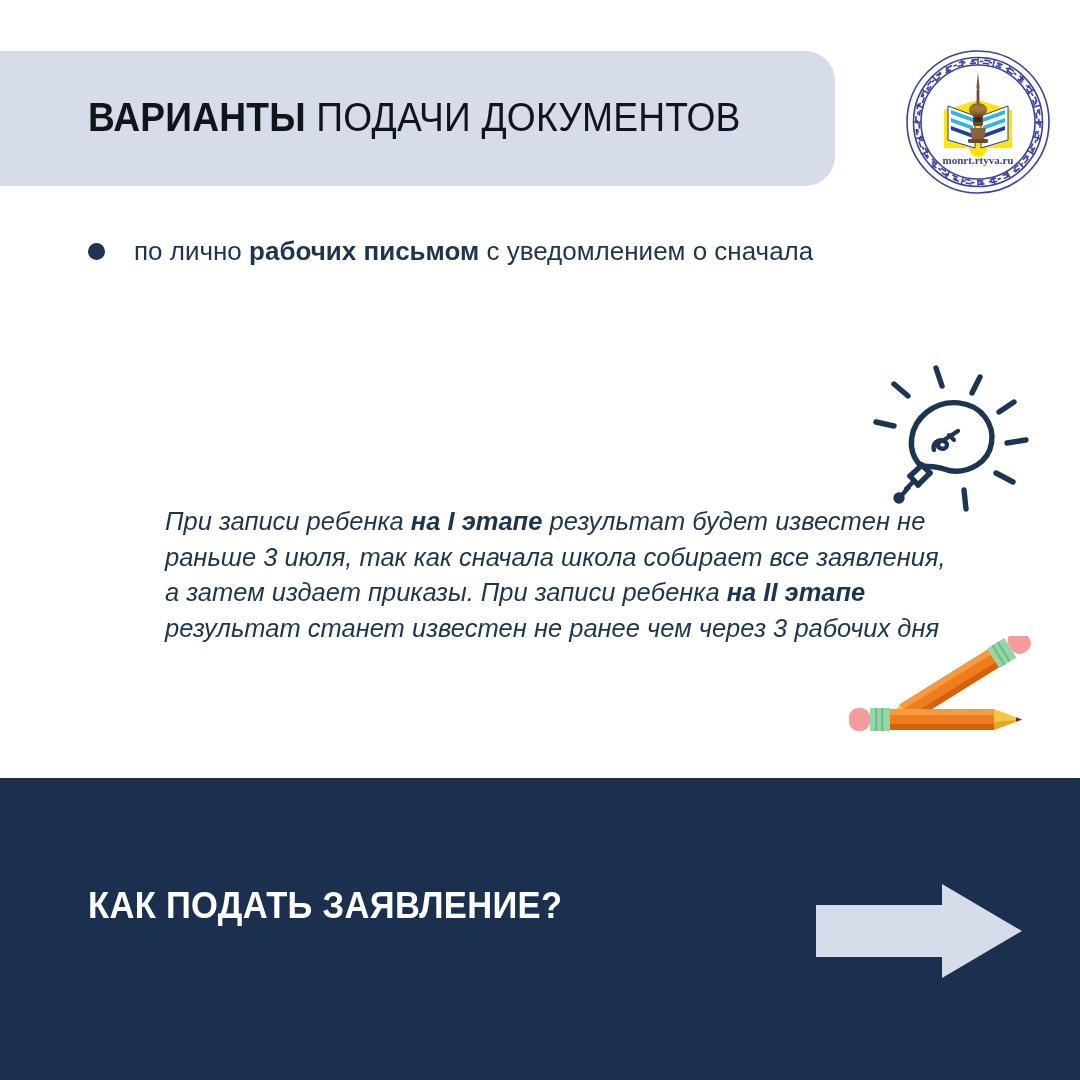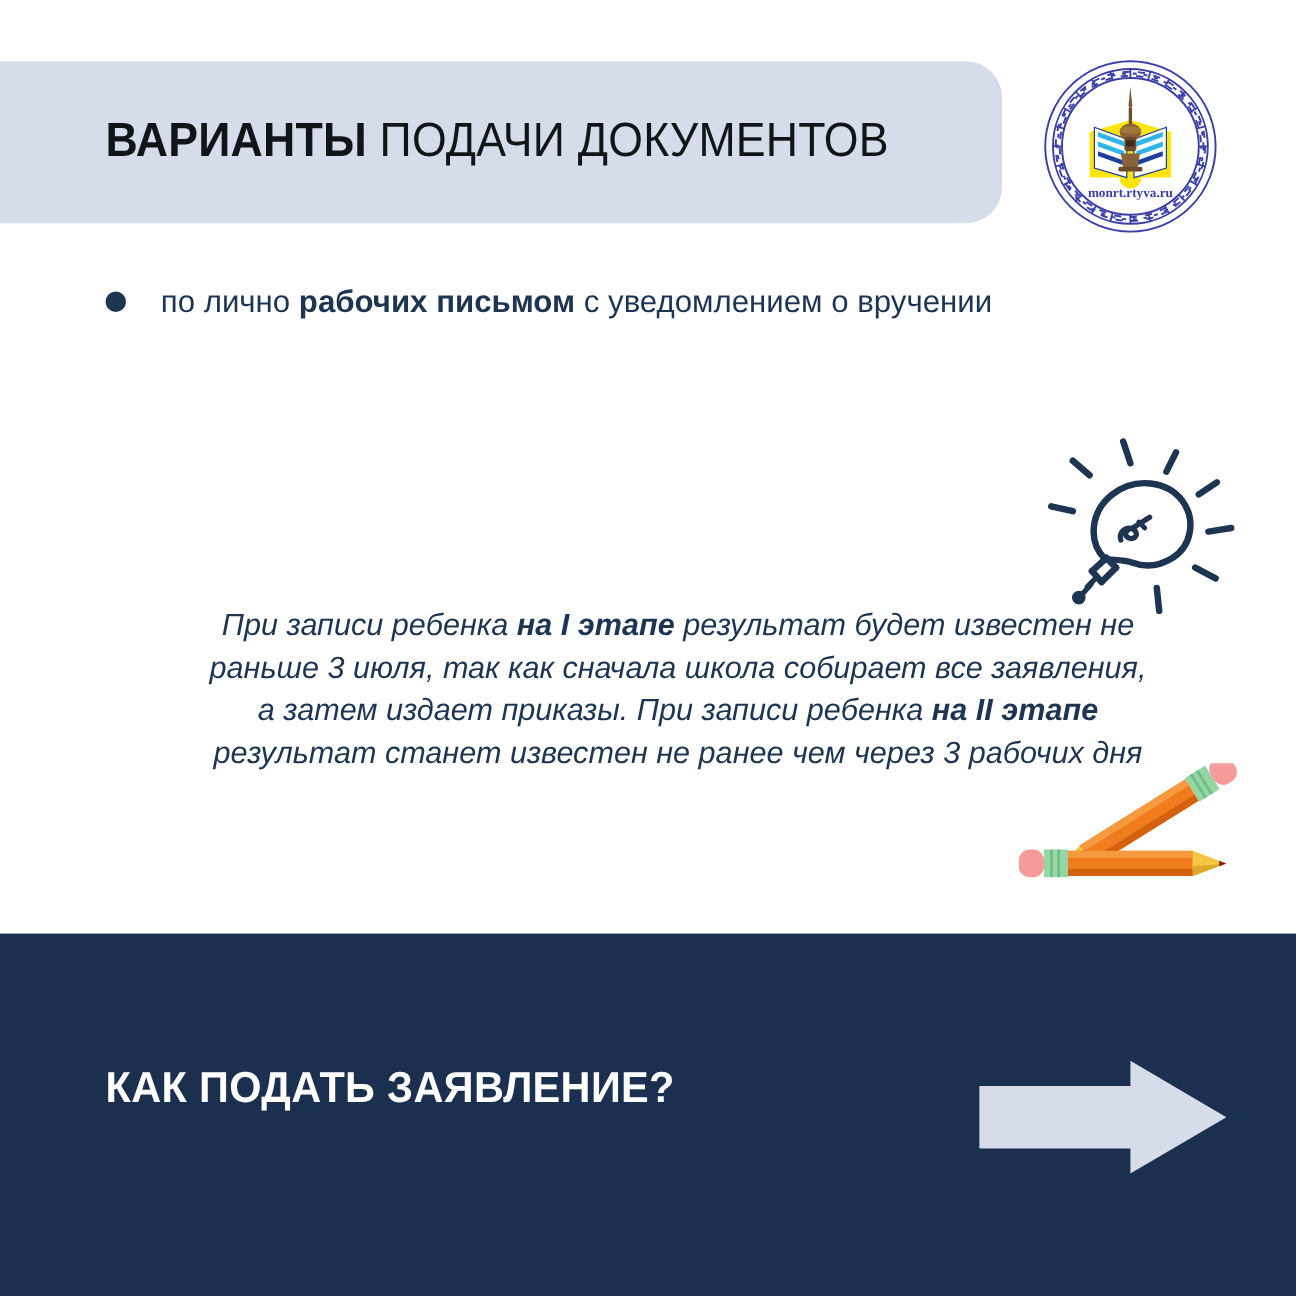--- a/index.html
+++ b/index.html
@@ -48,21 +48,21 @@
     transform: scaleX(0.93);
     transform-origin: left center;
   }
   .header-title .strong {
     font-weight: 700;
   }
 
   
   .logo {
     position: absolute;
-    left: 868px;
+    left: 904px;
     top: 48px;
     width: 148px;
     height: 148px;
   }
 
   
   .bullets {
     position: absolute;
     left: 88px;
     top: 232px;
@@ -101,21 +101,20 @@
   
   .note {
     position: absolute;
     left: 165px;
     top: 504px;
     width: 800px;
     font-style: italic;
     font-size: 25.5px;
     line-height: 35.5px;
     color: #1d3550;
-    text-align: center;
   }
   .note .b {
     font-weight: 700;
   }
 
   
   .pencils {
     position: absolute;
     left: 848px;
     top: 636px;
@@ -234,21 +233,21 @@
 
       <text x="74" y="116" text-anchor="middle" font-family="'Liberation Serif', serif" font-size="11" font-weight="700" fill="#3B3FA5">monrt.rtyva.ru</text>
     </svg>
   </div>
 
   <div class="bullets">
 
 
     <div class="bullet-row">
       <span class="bullet-dot"></span>
-      <span>по лично </span><span class="b">рабочих письмом</span><span> с уведомлением о вручении</span>
+      <span>по лично </span><span class="b">рабочих письмом</span><span> с уведомлением о сначала</span>
     </div>
 
 
   </div>
 
   <div class="bulb">
     <svg viewBox="0 0 172 150" width="172" height="150" aria-hidden="true">
       <g fill="none" stroke="#1D3550" stroke-width="5.4" stroke-linecap="round">
 
         <path d="M55 104 C40 89 43 64 61 50 C80 35 107 39 119 55

